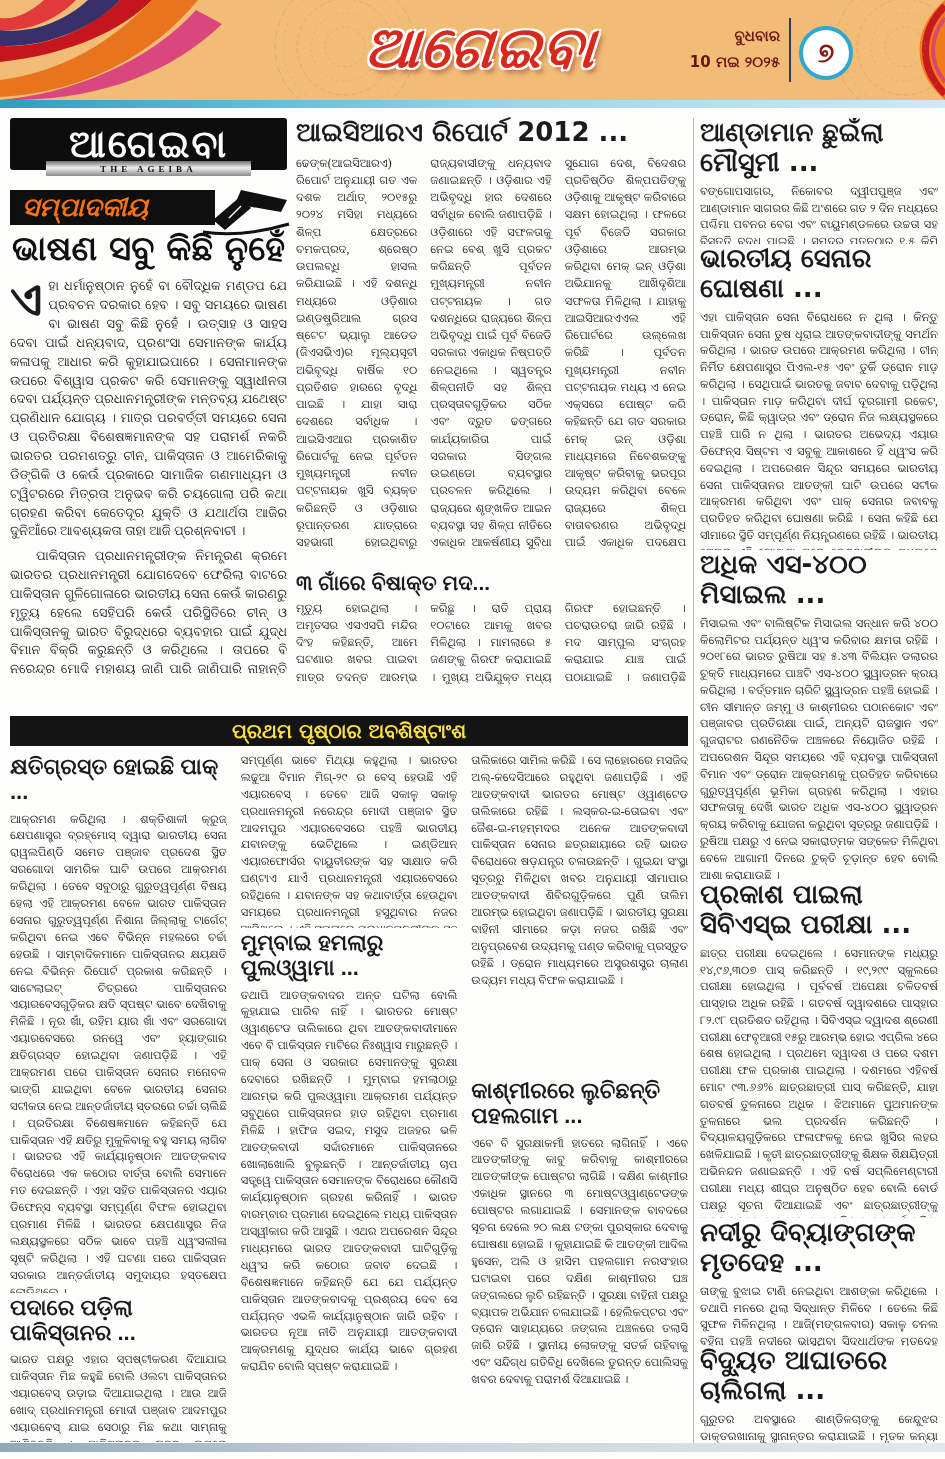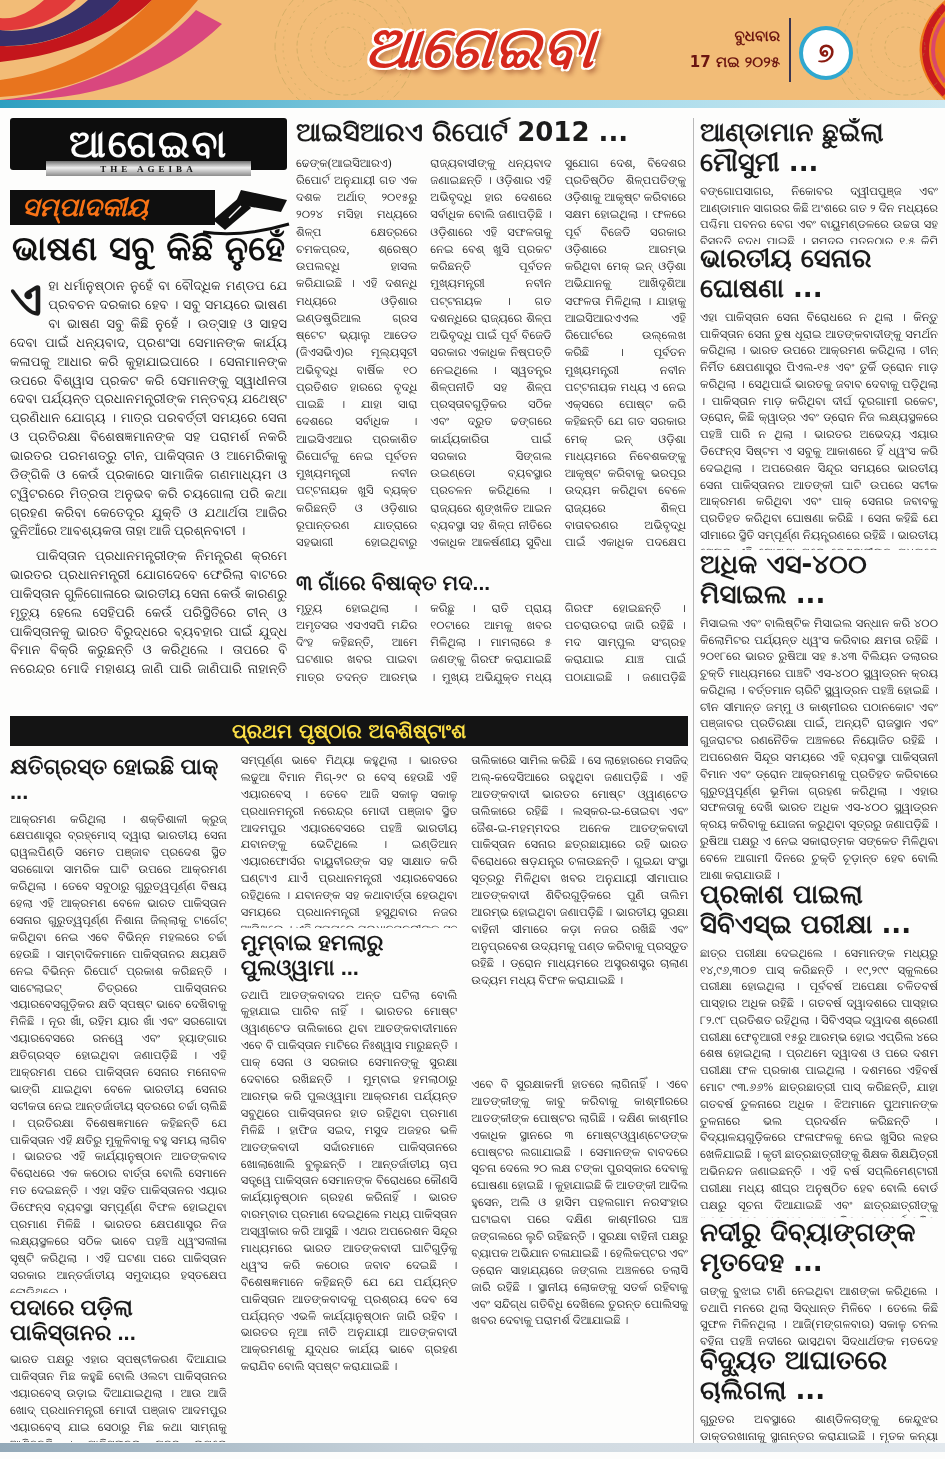--- a/index.html
+++ b/index.html
@@ -102,21 +102,21 @@
         <circle cx="75" cy="75" r="20" stroke-dasharray="3 3"></circle>
           <circle cx="75" cy="75" r="34" stroke-dasharray="2 4"></circle>
         <circle cx="75" cy="75" r="48" stroke-dasharray="5 3"></circle>
           <circle cx="75" cy="75" r="62" stroke-dasharray="2 5"></circle>
         <circle cx="75" cy="75" r="70" stroke-dasharray="8 4"></circle>
       </g>
     </svg>
     <div class="masthead">ଆଗେଇବା</div>
     <div class="dateblock">
       <div>ବୁଧବାର</div>
-      <div>17 ମଇ ୨୦୨୫</div>
+      <div>10 ମଇ ୨୦୨୫</div>
     </div>
     <div class="hdiv"></div>
     <div class="pagenum">
       <span>୭</span>
     </div>
   </div>
   <div class="strip-top"></div>
 
   <div class="ed">
     <div class="nameplate">
@@ -184,18 +184,19 @@
       <h3>ପଦାରେ ପଡ଼ିଲା ପାକିସ୍ତାନର ...</h3>
       <div class="b c1b2">ଭାରତ ପକ୍ଷରୁ ଏହାର ସ୍ପଷ୍ଟୀକରଣ ଦିଆଯାଇ ପାକିସ୍ତାନ ମିଛ କହୁଛି ବୋଲି ଓଲଟା ପାକିସ୍ତାନର ଏୟାରବେସ୍ ଉଡ଼ାଇ ଦିଆଯାଇଥିଲା । ଆଉ ଆଜି ଖୋଦ୍ ପ୍ରଧାନମନ୍ତ୍ରୀ ମୋଦୀ ପଞ୍ଜାବ ଆଦମପୁର ଏୟାରବେସ୍ ଯାଇ ସେଠାରୁ ମିଛ କଥା ସାମ୍ନାକୁ ଆଣିଛନ୍ତି । ପାକିସ୍ତାନର ଗୁଜବ ଉପରେ ପ୍ରଧାନମନ୍ତ୍ରୀ ପ୍ରହାର ପକାଇଛନ୍ତି । ଆଉ ତାଙ୍କ ଗସ୍ତ ପରେ ଆଦମପୁର ଏୟାରବେସ ପୂରା ସୁରକ୍ଷିତ ଥିବା ଜଣାପଡ଼ିଥିବା ବେଳେ ଏହା ସ୍ପଷ୍ଟ ହୋଇଗଲା ଯେ ପାକିସ୍ତାନ ମିଛ କଥା ପ୍ରଚାର କରୁଥିଲା ।</div>
     </div>
     <div class="bcol">
       <div class="b c2lead">ସମ୍ପୂର୍ଣ୍ଣ ଭାବେ ମିଥ୍ୟା କହୁଥିଲା । ଭାରତର ଲଢୁଆ ବିମାନ ମିଗ୍-୨୯ ର ବେସ୍ ହେଉଛି ଏହି ଏୟାରବେସ୍ । ତେବେ ଆଜି ସକାଳୁ ସକାଳୁ ପ୍ରଧାନମନ୍ତ୍ରୀ ନରେନ୍ଦ୍ର ମୋଦୀ ପଞ୍ଜାବ ସ୍ଥିତ ଆଦମପୁର ଏୟାରବେସରେ ପହଞ୍ଚି ଭାରତୀୟ ଯବାନଙ୍କୁ ଭେଟିଥିଲେ । ଇଣ୍ଡିଆନ୍ ଏୟାରଫୋର୍ସର ବାୟୁବୀରଙ୍କ ସହ ସାକ୍ଷାତ କରି ଘଣ୍ଟାଏ ଯାଏଁ ପ୍ରଧାନମନ୍ତ୍ରୀ ଏୟାରବେସରେ ରହିଥିଲେ । ଯବାନଙ୍କ ସହ କଥାବାର୍ତ୍ତା ହେଉଥିବା ସମୟରେ ପ୍ରଧାନମନ୍ତ୍ରୀ ହସୁଥିବାର ନଜର ଆସିଥିଲେ । ଏହି ସମୟରେ ପ୍ରଧାନମନ୍ତ୍ରୀଙ୍କ ସହ ଯବାନମାନେ ଅନେକ ଫଟୋ ମଧ୍ୟ ଉଠାଇଥିଲେ । ତାପରେ ମୋଦୀଙ୍କ ସହ ବୀରଯୋଦ୍ଧାମାନେ ଭାରତ ମାତାର ଜୟଗାନ କରିଥିଲେ ।</div>
       <h3>ମୁମ୍ବାଇ ହମଲାରୁ ପୁଲଓ୍ୱାମା ...</h3>
       <div class="b c2b">ତଥାପି ଆତଙ୍କବାଦର ଅନ୍ତ ଘଟିଲା ବୋଲି କୁହାଯାଇ ପାରିବ ନାହିଁ । ଭାରତର ମୋଷ୍ଟ ଓ୍ୱାଣ୍ଟେଡ ତାଲିକାରେ ଥିବା ଆତଙ୍କବାଦୀମାନେ ଏବେ ବି ପାକିସ୍ତାନ ମାଟିରେ ନିଃଶ୍ୱାସ ମାରୁଛନ୍ତି । ପାକ୍ ସେନା ଓ ସରକାର ସେମାନଙ୍କୁ ସୁରକ୍ଷା ଦେବାରେ ରଖିଛନ୍ତି । ମୁମ୍ବାଇ ହମଲାଠାରୁ ଆରମ୍ଭ କରି ପୁଲଓ୍ୱାମା ଆକ୍ରମଣ ପର୍ଯ୍ୟନ୍ତ ସବୁଥିରେ ପାକିସ୍ତାନର ହାତ ରହିଥିବା ପ୍ରମାଣ ମିଳିଛି । ହାଫିଜ ସଇଦ, ମସୁଦ ଅଜହର ଭଳି ଆତଙ୍କବାଦୀ ସର୍ଦ୍ଦାରମାନେ ପାକିସ୍ତାନରେ ଖୋଲାଖୋଲି ବୁଲୁଛନ୍ତି । ଆନ୍ତର୍ଜାତୀୟ ଚାପ ସତ୍ତ୍ୱେ ପାକିସ୍ତାନ ସେମାନଙ୍କ ବିରୋଧରେ କୌଣସି କାର୍ଯ୍ୟାନୁଷ୍ଠାନ ଗ୍ରହଣ କରିନାହିଁ । ଭାରତ ବାରମ୍ବାର ପ୍ରମାଣ ଦେଇଥିଲେ ମଧ୍ୟ ପାକିସ୍ତାନ ଅସ୍ୱୀକାର କରି ଆସୁଛି । ଏଥର ଅପରେଶନ ସିନ୍ଦୂର ମାଧ୍ୟମରେ ଭାରତ ଆତଙ୍କବାଦୀ ଘାଟିଗୁଡ଼ିକୁ ଧ୍ୱଂସ କରି କଠୋର ଜବାବ ଦେଇଛି । ବିଶେଷଜ୍ଞମାନେ କହିଛନ୍ତି ଯେ ଯେ ପର୍ଯ୍ୟନ୍ତ ପାକିସ୍ତାନ ଆତଙ୍କବାଦକୁ ପ୍ରଶ୍ରୟ ଦେବ ସେ ପର୍ଯ୍ୟନ୍ତ ଏଭଳି କାର୍ଯ୍ୟାନୁଷ୍ଠାନ ଜାରି ରହିବ । ଭାରତର ନୂଆ ନୀତି ଅନୁଯାୟୀ ଆତଙ୍କବାଦୀ ଆକ୍ରମଣକୁ ଯୁଦ୍ଧର କାର୍ଯ୍ୟ ଭାବେ ଗ୍ରହଣ କରାଯିବ ବୋଲି ସ୍ପଷ୍ଟ କରାଯାଇଛି ।</div>
     </div>
     <div class="bcol">
       <div class="b c3lead">ତାଲିକାରେ ସାମିଲ କରିଛି । ସେ ଲାହୋରରେ ମସଜିଦ୍ ଅଲ୍-କଦେସିଆରେ ରହୁଥିବା ଜଣାପଡ଼ିଛି । ଏହି ଆତଙ୍କବାଦୀ ଭାରତର ମୋଷ୍ଟ ଓ୍ୱାଣ୍ଟେଡ ତାଲିକାରେ ରହିଛି । ଲସ୍କର-ଇ-ତୋଇବା ଏବଂ ଜୈଶ-ଇ-ମହମ୍ମଦର ଅନେକ ଆତଙ୍କବାଦୀ ପାକିସ୍ତାନ ସେନାର ଛତ୍ରଛାୟାରେ ରହି ଭାରତ ବିରୋଧରେ ଷଡ଼ଯନ୍ତ୍ର ଚଳାଉଛନ୍ତି । ଗୁଇନ୍ଦା ସଂସ୍ଥା ସୂତ୍ରରୁ ମିଳିଥିବା ଖବର ଅନୁଯାୟୀ ସୀମାପାର ଆତଙ୍କବାଦୀ ଶିବିରଗୁଡ଼ିକରେ ପୁଣି ତାଲିମ ଆରମ୍ଭ ହୋଇଥିବା ଜଣାପଡ଼ିଛି । ଭାରତୀୟ ସୁରକ୍ଷା ବାହିନୀ ସୀମାରେ କଡ଼ା ନଜର ରଖିଛି ଏବଂ ଅନୁପ୍ରବେଶ ଉଦ୍ୟମକୁ ପଣ୍ଡ କରିବାକୁ ପ୍ରସ୍ତୁତ ରହିଛି । ଡ୍ରୋନ ମାଧ୍ୟମରେ ଅସ୍ତ୍ରଶସ୍ତ୍ର ଚାଲାଣ ଉଦ୍ୟମ ମଧ୍ୟ ବିଫଳ କରାଯାଇଛି ।</div>
+      <h3>କାଶ୍ମୀରରେ ଲୁଚିଛନ୍ତି ପହଲଗାମ ...</h3>
       <div class="b c3b">ଏବେ ବି ସୁରକ୍ଷାକର୍ମୀ ହାତରେ ଲାଗିନାହିଁ । ଏବେ ଆତଙ୍କୀଙ୍କୁ କାବୁ କରିବାକୁ କାଶ୍ମୀରରେ ଆତଙ୍କୀଙ୍କ ପୋଷ୍ଟର ଲାଗିଛି । ଦକ୍ଷିଣ କାଶ୍ମୀର ଏକାଧିକ ସ୍ଥାନରେ ୩ ମୋଷ୍ଟଓ୍ୱାଣ୍ଟେଡଙ୍କ ପୋଷ୍ଟର ଲଗାଯାଇଛି । ସେମାନଙ୍କ ବାବଦରେ ସୂଚନା ଦେଲେ ୨୦ ଲକ୍ଷ ଟଙ୍କା ପୁରସ୍କାର ଦେବାକୁ ଘୋଷଣା ହୋଇଛି । କୁହାଯାଇଛି କି ଆତଙ୍କୀ ଆଦିଲ ହୁସେନ, ଅଲି ଓ ହାସିମ ପହଲଗାମ ନରସଂହାର ଘଟାଇବା ପରେ ଦକ୍ଷିଣ କାଶ୍ମୀରର ଘଞ୍ଚ ଜଙ୍ଗଲରେ ଲୁଚି ରହିଛନ୍ତି । ସୁରକ୍ଷା ବାହିନୀ ପକ୍ଷରୁ ବ୍ୟାପକ ଅଭିଯାନ ଚଳାଯାଇଛି । ହେଲିକପ୍ଟର ଏବଂ ଡ୍ରୋନ ସାହାଯ୍ୟରେ ଜଙ୍ଗଲ ଅଞ୍ଚଳରେ ତଲାସି ଜାରି ରହିଛି । ସ୍ଥାନୀୟ ଲୋକଙ୍କୁ ସତର୍କ ରହିବାକୁ ଏବଂ ସନ୍ଦିଗ୍ଧ ଗତିବିଧି ଦେଖିଲେ ତୁରନ୍ତ ପୋଲିସକୁ ଖବର ଦେବାକୁ ପରାମର୍ଶ ଦିଆଯାଇଛି ।</div>
     </div>
   </div>
 
   <div class="strip-bottom"></div>
 </div>
 
 </body></html>

